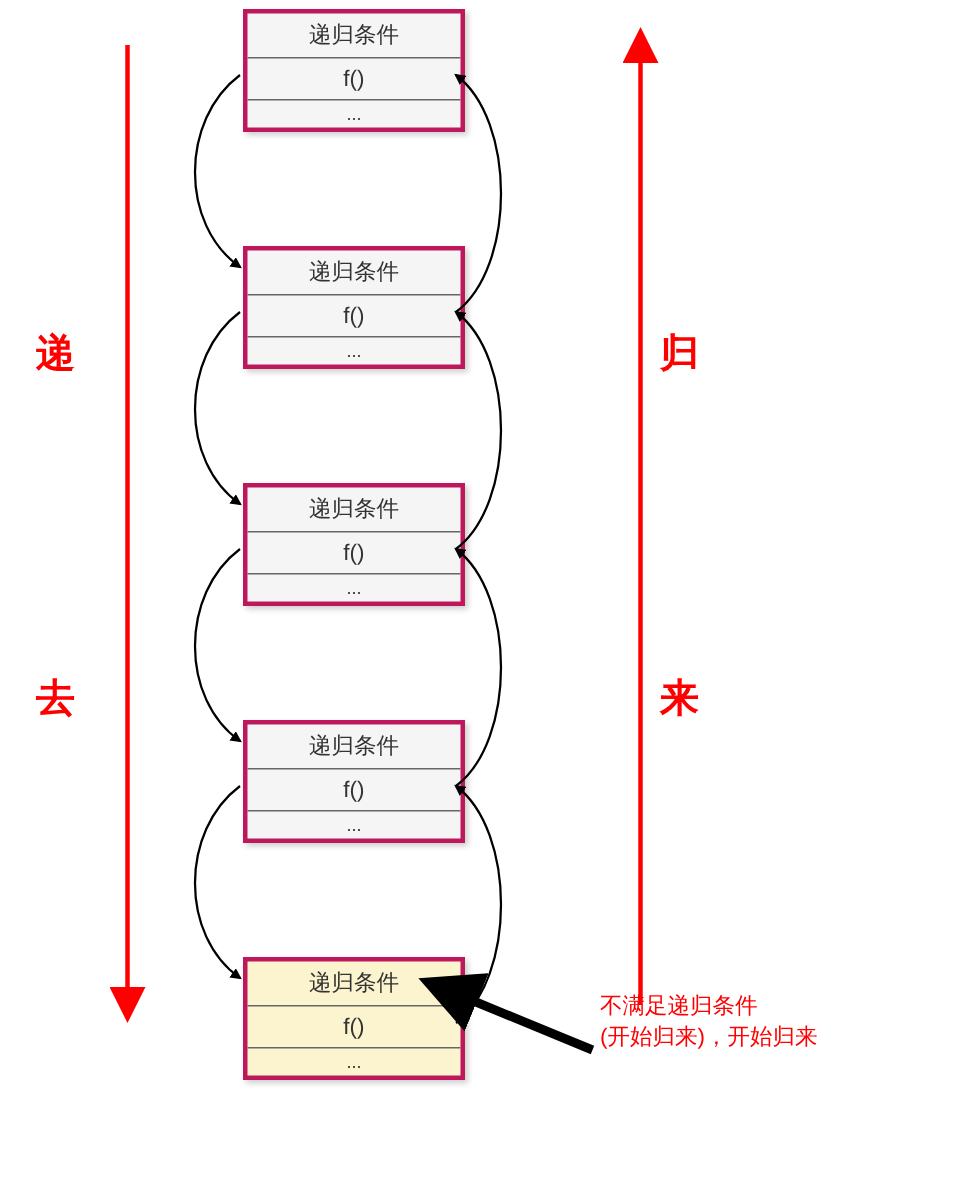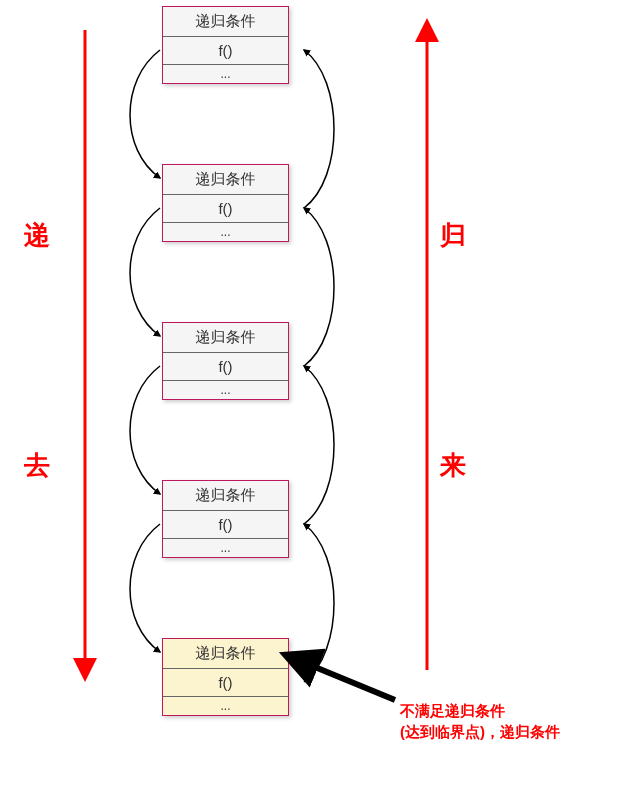--- a/index.html
+++ b/index.html
@@ -6,22 +6,22 @@
     body {
       width: 642px;
       height: 785px;
       background: white;
       position: relative;
       font-family: "Microsoft YaHei", "SimHei", sans-serif;
     }
     .canvas { position: relative; width: 642px; height: 785px; }
     .block {
       position: absolute;
-      width: 127px;
-      border: 1px solid #be185d;
+      width: 148px;
+      border: 3px solid #be185d;
       background: #f5f5f5;
       box-shadow: 2px 2px 4px rgba(0,0,0,0.2);
     }
     .block.highlight { background: #fcf3cf; }
     .cell {
       border-bottom: 1px solid #666;
       text-align: center;
       font-size: 15px;
       padding: 3px 0;
       color: #333;
@@ -81,23 +81,23 @@
     <div class="cell header">递归条件</div>
     <div class="cell fn">f()</div>
     <div class="cell dots">...</div>
   </div>
 
   <div class="side-label" style="left:24px; top:218px;">递</div>
   <div class="side-label" style="left:24px; top:448px;">去</div>
   <div class="side-label" style="left:440px; top:218px;">归</div>
   <div class="side-label" style="left:440px; top:448px;">来</div>
 
-  <div class="caption" style="left:400px; top:700px;font-weight:bold;">
+  <div class="caption" style="left:400px; top:660px;">
     <span>不满足递归条件</span><br>
-    <span>(达到临界点)，递归条件</span>
+    <span>(开始归来)，开始归来</span>
   </div>
 
 
   <svg class="overlay">
     <defs>
       <marker id="arrow-red" viewBox="0 0 12 12" refX="6" refY="6" markerWidth="8" markerHeight="8" orient="auto-start-reverse">
         <path d="M 0 0 L 12 6 L 0 12 z" fill="red"></path>
       </marker>
       <marker id="arrow-black-small" viewBox="0 0 10 10" refX="8" refY="5" markerWidth="5" markerHeight="5" orient="auto-start-reverse">
         <path d="M 0 0 L 10 5 L 0 10 z" fill="black"></path>

